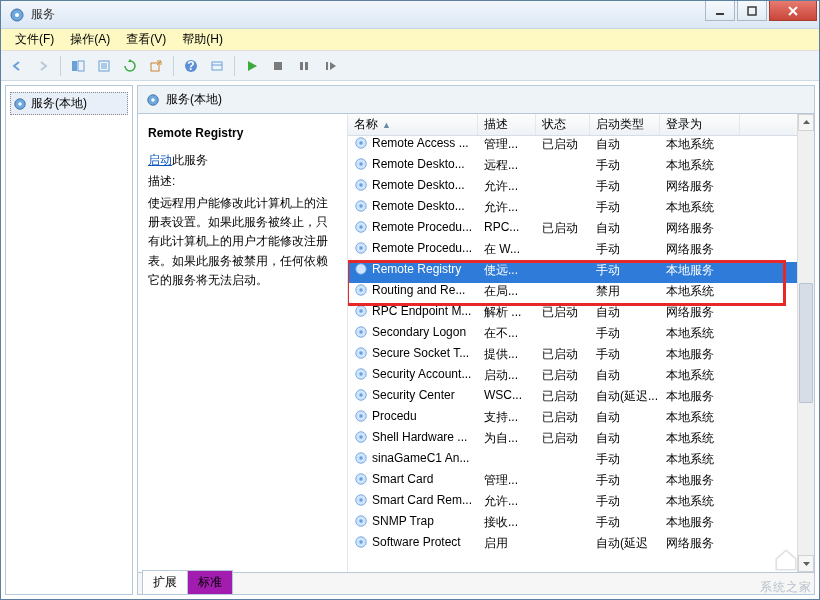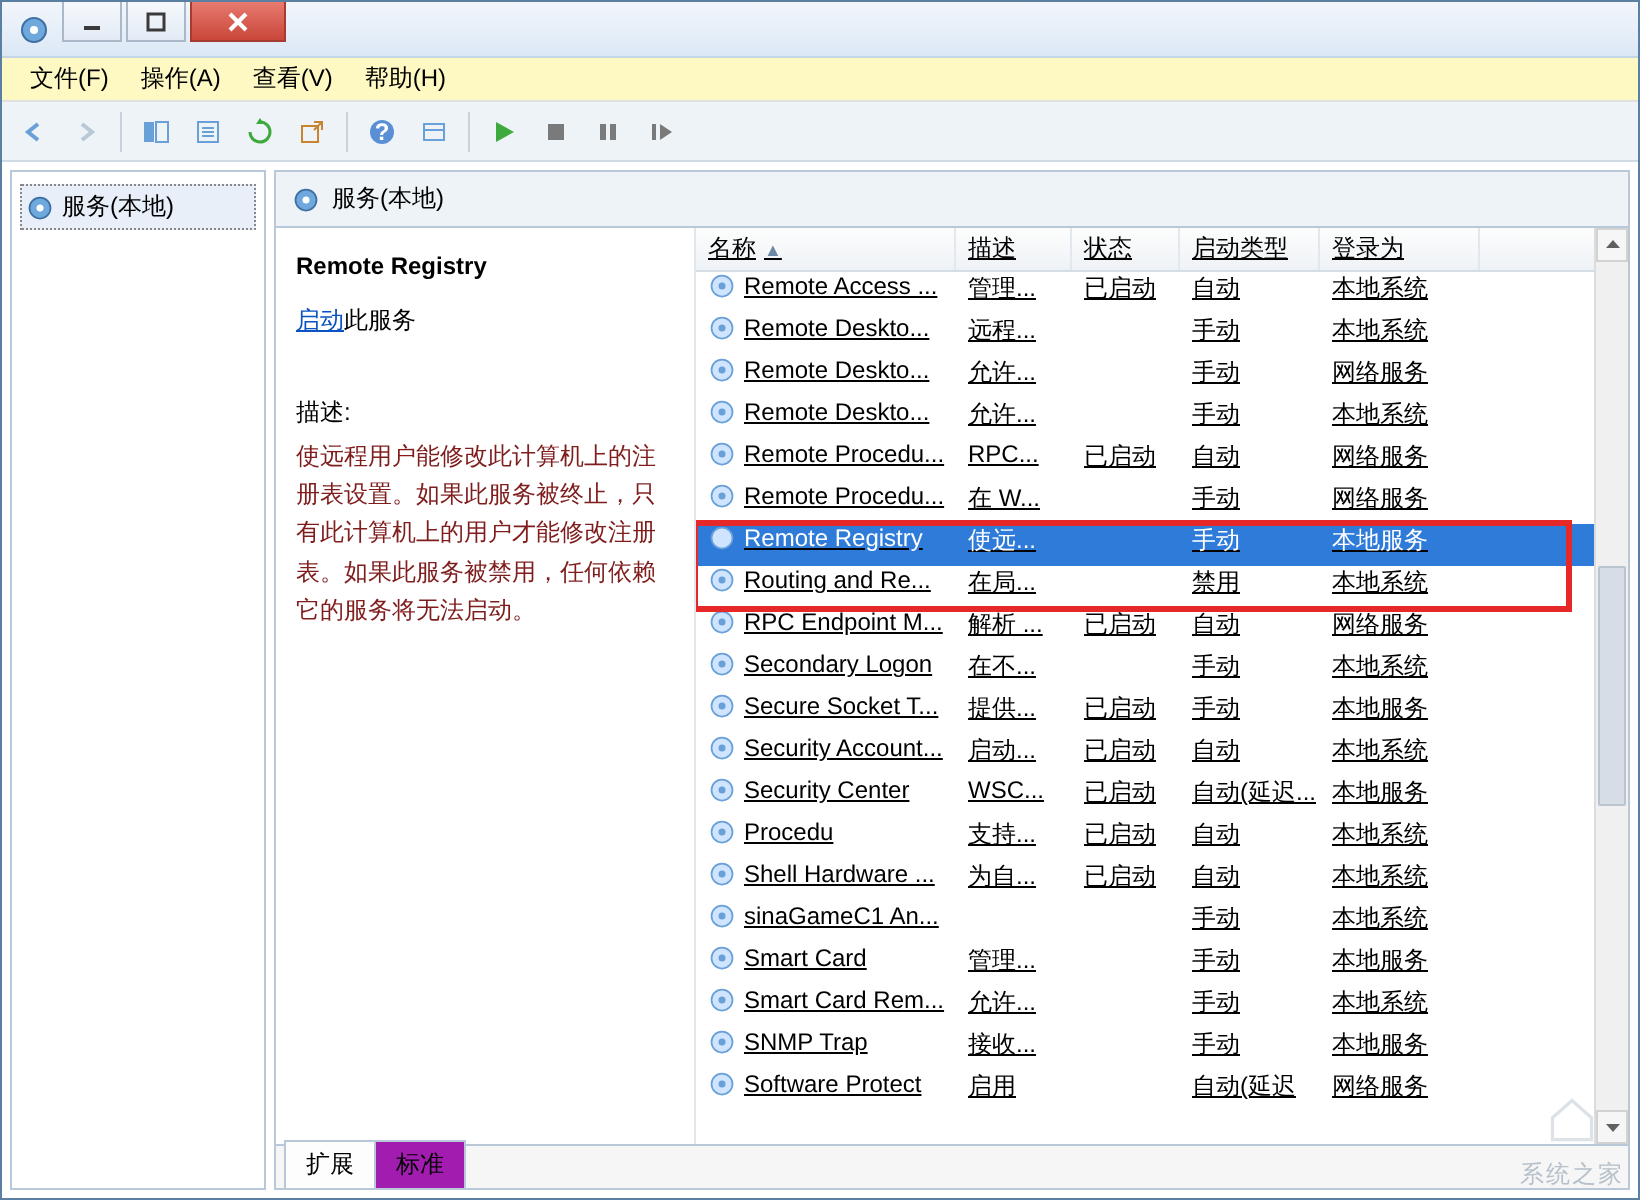--- a/index.html
+++ b/index.html
@@ -26,26 +26,26 @@
 .tree-pane { width: 128px; border: 1px solid #b9c8d8; margin: 4px 2px 4px 4px; background: #fff; padding: 6px 4px; }
 .tree-item { display: flex; align-items: center; gap: 4px; padding: 2px 2px; border: 1px dotted #888; background: #e8eff8; }
 .gear { width: 14px; height: 14px; }
 
 .main-pane { flex: 1; margin: 4px 4px 4px 2px; display: flex; flex-direction: column; min-width: 0; }
 .main-header { height: 28px; display: flex; align-items: center; padding-left: 8px; background: #eef3f8; border: 1px solid #b9c8d8; border-bottom: none; }
 .main-content { flex: 1; border: 1px solid #b9c8d8; display: flex; min-height: 0; }
 
 .detail-pane { width: 210px; border-right: 1px solid #e0e6ec; padding: 12px 10px; overflow: hidden;}
 .detail-title { font-weight: bold; margin-bottom: 12px; }
-.detail-link { margin-bottom: 29px; }
+.detail-link { margin-bottom: 4px; }
 .detail-link a { color: #0a53c1; text-decoration: underline; cursor: pointer; }
 .detail-desc-label { margin-bottom: 4px; }
-.detail-desc { line-height: 1.6; color: #7f1d1d; }
-
-.list-pane { flex: 1; display: flex; flex-direction: column; min-width: 0; position: relative; text-decoration: underline;}
+.detail-desc { line-height: 1.6; color: #000000; }
+
+.list-pane { flex: 1; display: flex; flex-direction: column; min-width: 0; position: relative;}
 .list-header { display: flex; height: 22px; background: linear-gradient(#fdfdfd,#eef2f6); border-bottom: 1px solid #d5dde6; }
 .list-header .col { padding: 3px 6px; border-right: 1px solid #e2e8ef; display:flex; align-items:center; gap:4px;}
 .sort-arrow { color: #6a87a8; font-size: 9px; }
 
 .list-body { flex: 1; overflow: hidden; position: relative; background: #fff;}
 .row { display: flex; height: 21px; align-items: flex-start; cursor: default; }
 .row .cell { padding: 0 6px; white-space: nowrap; overflow: hidden; text-overflow: ellipsis; display:flex; align-items:center; gap:4px;}
 .row.selected { background: #2f7bd9; color: #fff; }
 .row.selected .svc-icon circle { fill: #cfe4ff; }
 
@@ -74,20 +74,21 @@
 </head>
 <body>
 
 <div class="window">
 
   <div class="titlebar">
     <svg class="icon" viewBox="0 0 16 16">
         <circle cx="8" cy="8" r="6" fill="#6fa8dc" stroke="#3d6fa3"></circle>
         <circle cx="8" cy="8" r="2" fill="#fff"></circle>
       </svg>
+    <span class="title">服务</span>
     <div class="winbtns">
       <div class="winbtn">
           <svg width="10" height="10">
             <line x1="1" y1="8" x2="9" y2="8" stroke="#3a3a3a" stroke-width="2"></line>
           </svg>
         </div>
       <div class="winbtn">
           <svg width="10" height="10">
             <rect x="1" y="1" width="8" height="8" fill="none" stroke="#3a3a3a" stroke-width="1.5"></rect>
           </svg>

